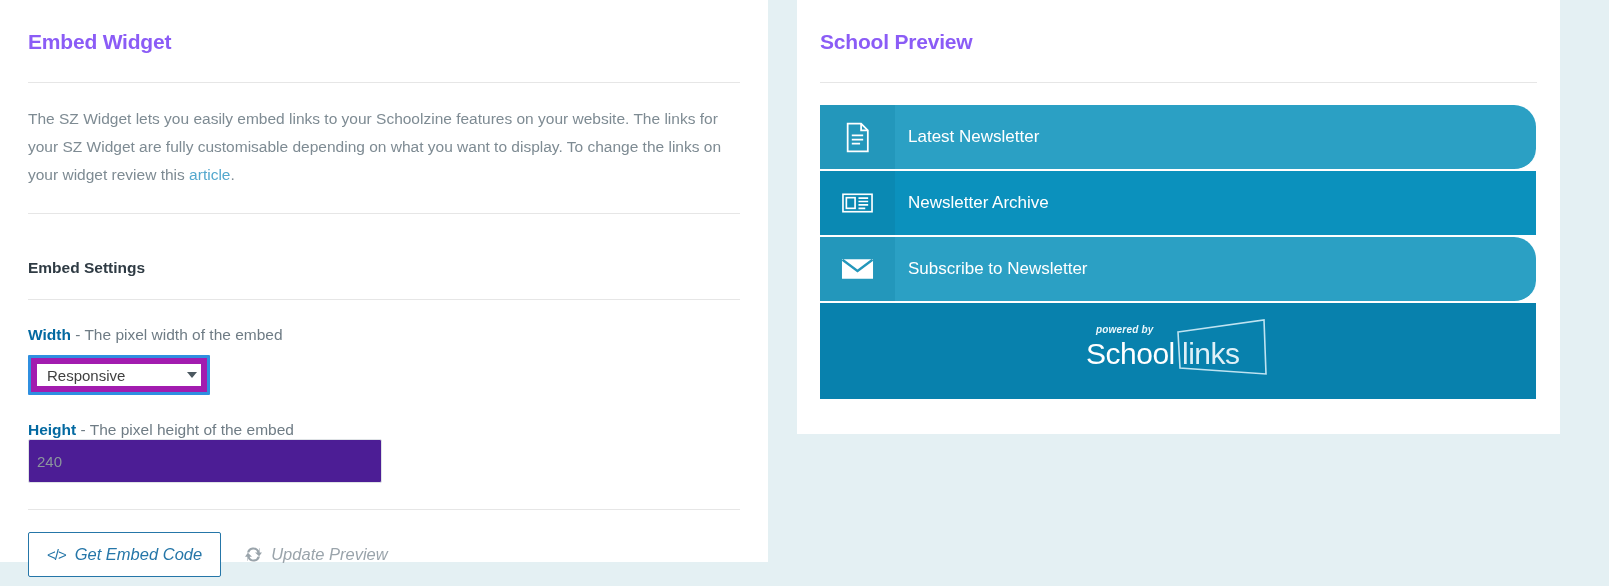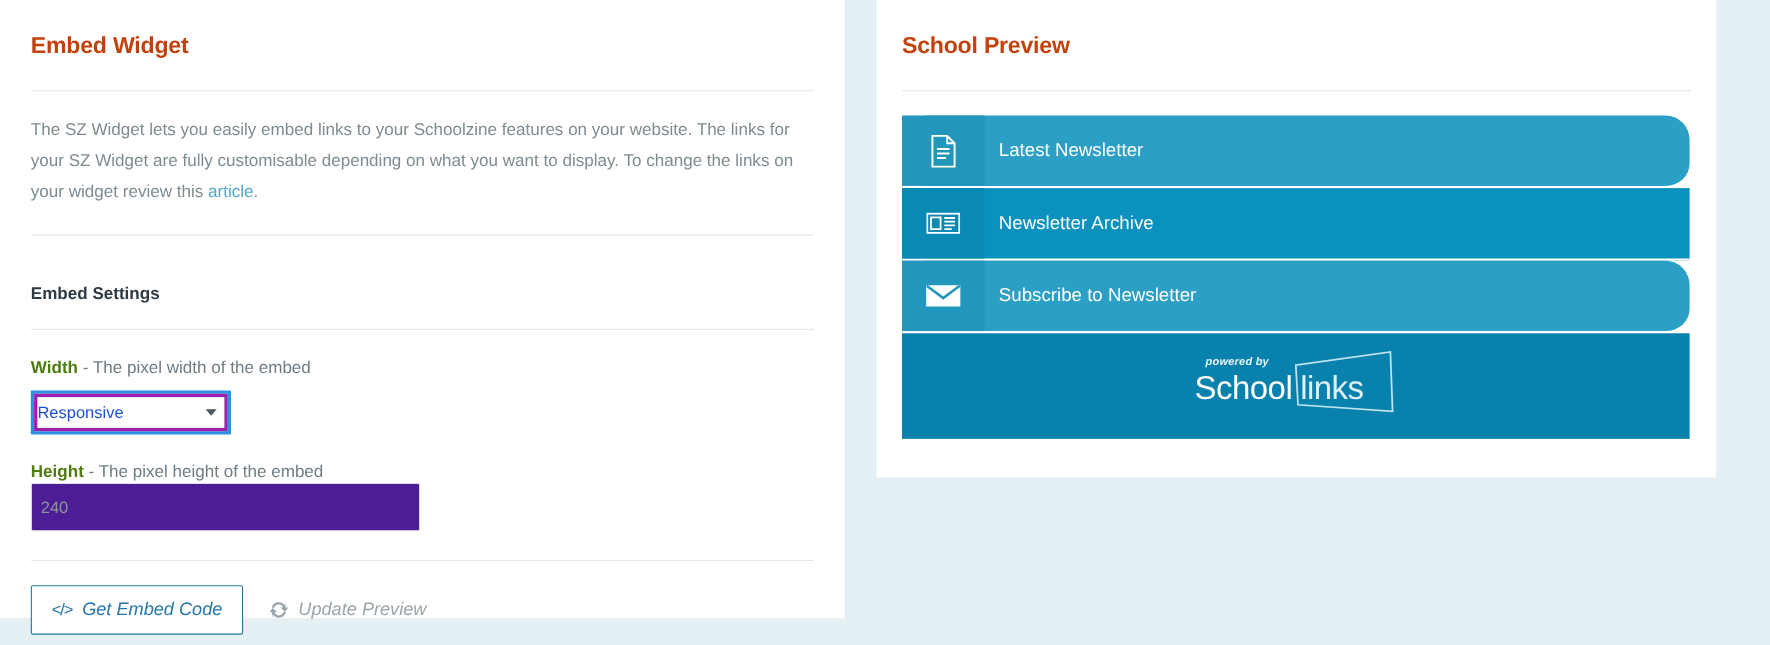--- a/index.html
+++ b/index.html
@@ -27,21 +27,21 @@
     top: 0;
     width: 768px;
     height: 562px;
     background: #ffffff;
     box-sizing: border-box;
     padding: 0 28px;
   }
   .card-title {
     font-size: 21px;
     font-weight: bold;
-    color: #c2410c;
+    color: #8b5cf6;
     padding-top: 30px;
     letter-spacing: -0.2px;
   }
   .rule {
     height: 1px;
     background: #e6e6e6;
     margin-top: 28px;
   }
   .desc {
     font-size: 15.5px;
@@ -59,45 +59,45 @@
     font-weight: bold;
     color: #2f3b44;
     margin-top: 45px;
   }
   .field-label {
     font-size: 15.5px;
     color: #6f7c85;
     margin-top: 26px;
   }
   .field-label b {
-    color: #4d7c0f;
+    color: #0369a1;
     font-weight: bold;
   }
 
   
   .select-wrap {
     margin-top: 11px;
     width: 182px;
     height: 40px;
     border: 3px solid #2f8fe0;
     background: #ffffff;
     box-sizing: border-box;
     position: relative;
     border-radius: 1px;
   }
   .select-inner {
     position: absolute;
     inset: 0;
-    border: 3px solid #a21caf;
-    box-sizing: border-box;
-    display: flex;
-    align-items: center;
-    padding-left: 0;
+    border: 6px solid #a21caf;
+    box-sizing: border-box;
+    display: flex;
+    align-items: center;
+    padding-left: 10px;
     font-size: 15px;
-    color: #1d4ed8;
+    color: #404040;
   }
   .select-caret {
     position: absolute;
     right: 10px;
     top: 50%;
     transform: translateY(-50%);
     width: 0;
     height: 0;
     border-left: 5px solid transparent;
     border-right: 5px solid transparent;

